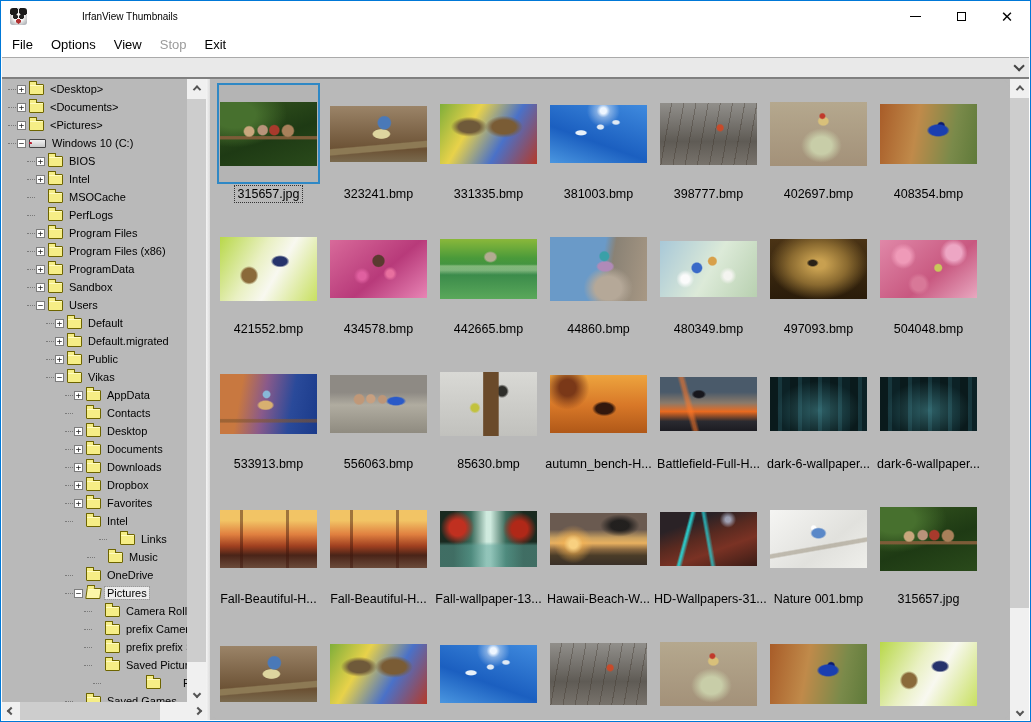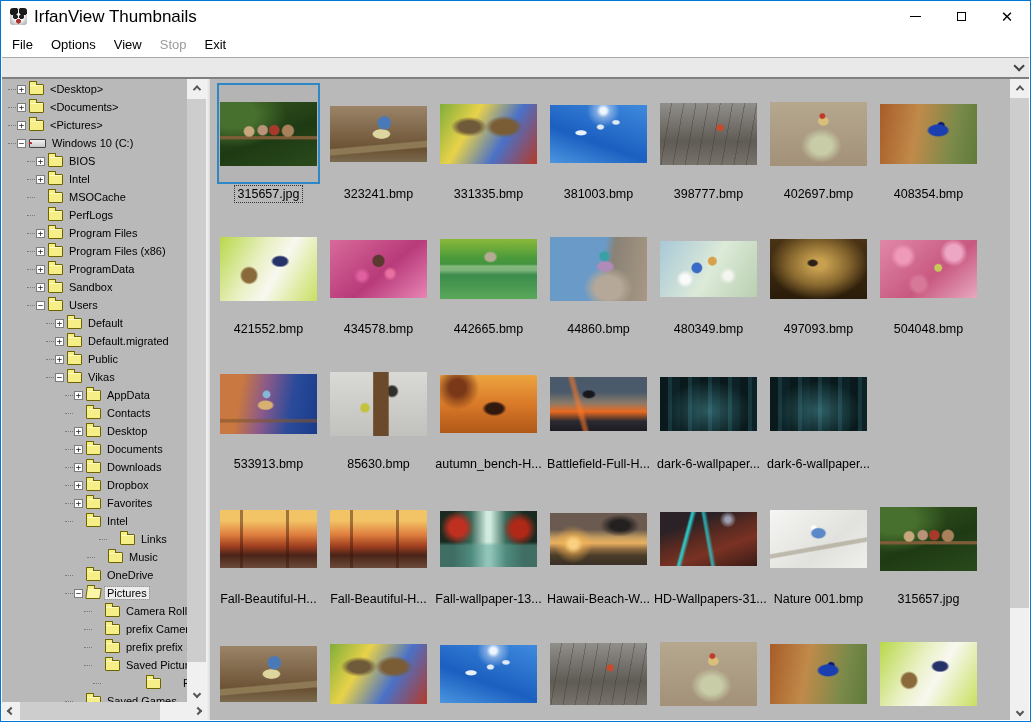--- a/index.html
+++ b/index.html
@@ -13,21 +13,21 @@
   
   .titlebar{position:absolute;left:0;top:0;right:0;height:31px;background:#fff;display:flex;align-items:center;}
   .app-icon{width:17px;height:17px;margin:0 7px 0 9px;border-radius:3px;position:relative;
     background:
       radial-gradient(circle at 22% 18%,#1a1a1a 0 22%,transparent 24%),
       radial-gradient(circle at 78% 18%,#1a1a1a 0 22%,transparent 24%),
       radial-gradient(circle at 32% 52%,#222 0 16%,transparent 18%),
       radial-gradient(circle at 68% 52%,#222 0 16%,transparent 18%),
       radial-gradient(circle at 50% 78%,#b03030 0 14%,transparent 16%),
       radial-gradient(circle at 50% 48%,#f5f5f5 0 46%,#d8d8d8 60%,#9aa0a8 100%);}
-  .title-text{font-size:17px;}
+  .title-text{font-size:10px;margin-left:48px;}
   .win-controls{margin-left:auto;display:flex;height:31px;}
   .win-btn{width:46px;height:31px;display:flex;align-items:center;justify-content:center;}
   .glyph-min{width:11px;height:1px;background:#000;}
   .glyph-max{width:9px;height:9px;border:1px solid #000;}
   .glyph-close{font-size:15px;line-height:1;color:#000;font-weight:400;}
   
   .menubar{position:absolute;left:0;top:31px;right:0;height:25px;background:#fff;display:flex;align-items:center;padding-left:2px;}
   .menu-item{padding:3px 9px;font-size:13px;}
   .menu-item.disabled{color:#9b9b9b;}
   
@@ -556,20 +556,26 @@
         </div>
         <div class="trow">
           <div class="cellwrap">
             <div class="cell">
               <div class="pic a533913"></div>
             </div>
             <div class="thumb-label"><span>533913.bmp</span></div>
           </div>
           <div class="cellwrap">
             <div class="cell">
+              <div class="pic a556063"></div>
+            </div>
+            <div class="thumb-label"><span>556063.bmp</span></div>
+          </div>
+          <div class="cellwrap">
+            <div class="cell">
               <div class="pic a85630"></div>
             </div>
             <div class="thumb-label"><span>85630.bmp</span></div>
           </div>
           <div class="cellwrap">
             <div class="cell">
               <div class="pic autumn"></div>
             </div>
             <div class="thumb-label"><span>autumn_bench-H...</span></div>
           </div>

